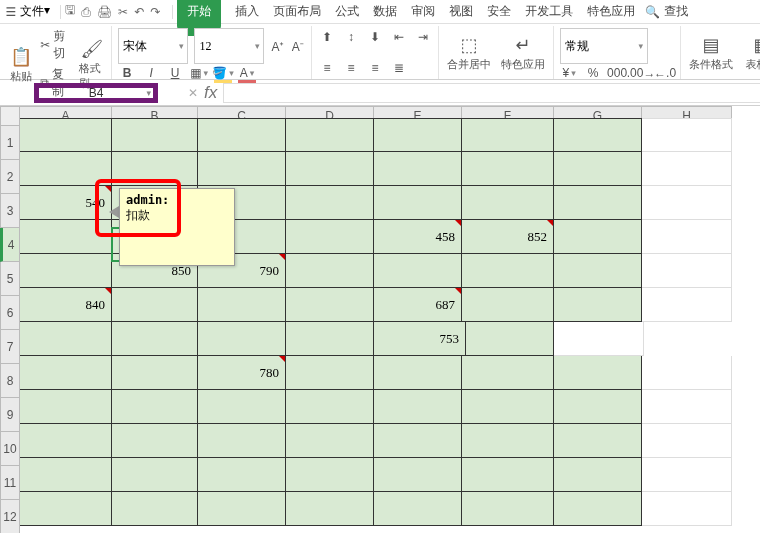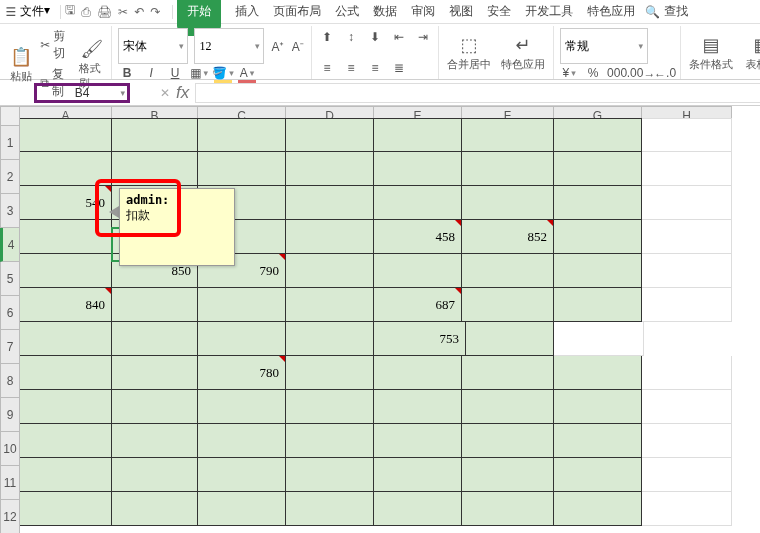--- a/index.html
+++ b/index.html
@@ -25,21 +25,21 @@
 .ribbon .bigbtn .glyph { font-size: 18px; height: 24px; display: flex; align-items: center; }
 .ribbon .bigbtn .lbl { font-size: 11px; color: #555; }
 .ribbon .smallbtn { display: flex; align-items: center; gap: 3px; cursor: pointer; color: #555; font-size: 12px; }
 .ribbon .iconbtn { width: 18px; height: 18px; display: inline-flex; align-items: center; justify-content: center; color: #555; cursor: pointer; }
 .ribbon select, .ribbon .combo { height: 36px; font-size: 12px; border: 1px solid #ccc; background: #fff; font-family: Liberation Serif, serif; }
 .ribbon .combo { display: inline-flex; align-items: center; padding: 0 4px; min-width: 70px; justify-content: space-between; cursor: pointer; }
 .ribbon .dd { color: #888; font-size: 9px; margin-left: 2px; }
 
 
 .formulabar { height: 26px; border-bottom: 1px solid #d0d0d0; display: flex; align-items: center; background: #fff; }
-.namebox { width: 96px; border: 3px solid #701a75; height: 20px; margin-left: 34px; display: flex; align-items: center; padding: 0 6px; font-size: 12px; color: #333; justify-content: center; position: relative; }
+.namebox { width: 124px; border: 5px solid #701a75; height: 20px; margin-left: 34px; display: flex; align-items: center; padding: 0 6px; font-size: 12px; color: #333; justify-content: center; position: relative; }
 .namebox .ndd { position: absolute; right: 2px; color: #888; font-size: 9px; }
 .fxarea { display: flex; align-items: center; margin-left: 30px; gap: 6px; flex: 1; }
 .fxarea .fxicon { font-style: italic; color: #777; font-size: 17px; }
 .fxarea .fxinput { flex: 1; height: 20px; border: 1px solid #ddd; border-right: none; margin-right: 0; }
 
 
 .gridwrap { position: relative; }
 .colheads { display: flex; height: 20px; }
 .corner { width: 20px; border: 1px solid #bbb; background: #eee; }
 .colhead { border: 1px solid #bbb; border-left: none; background: #eaeaea; display: flex; align-items: center; justify-content: center; color: #555; }

